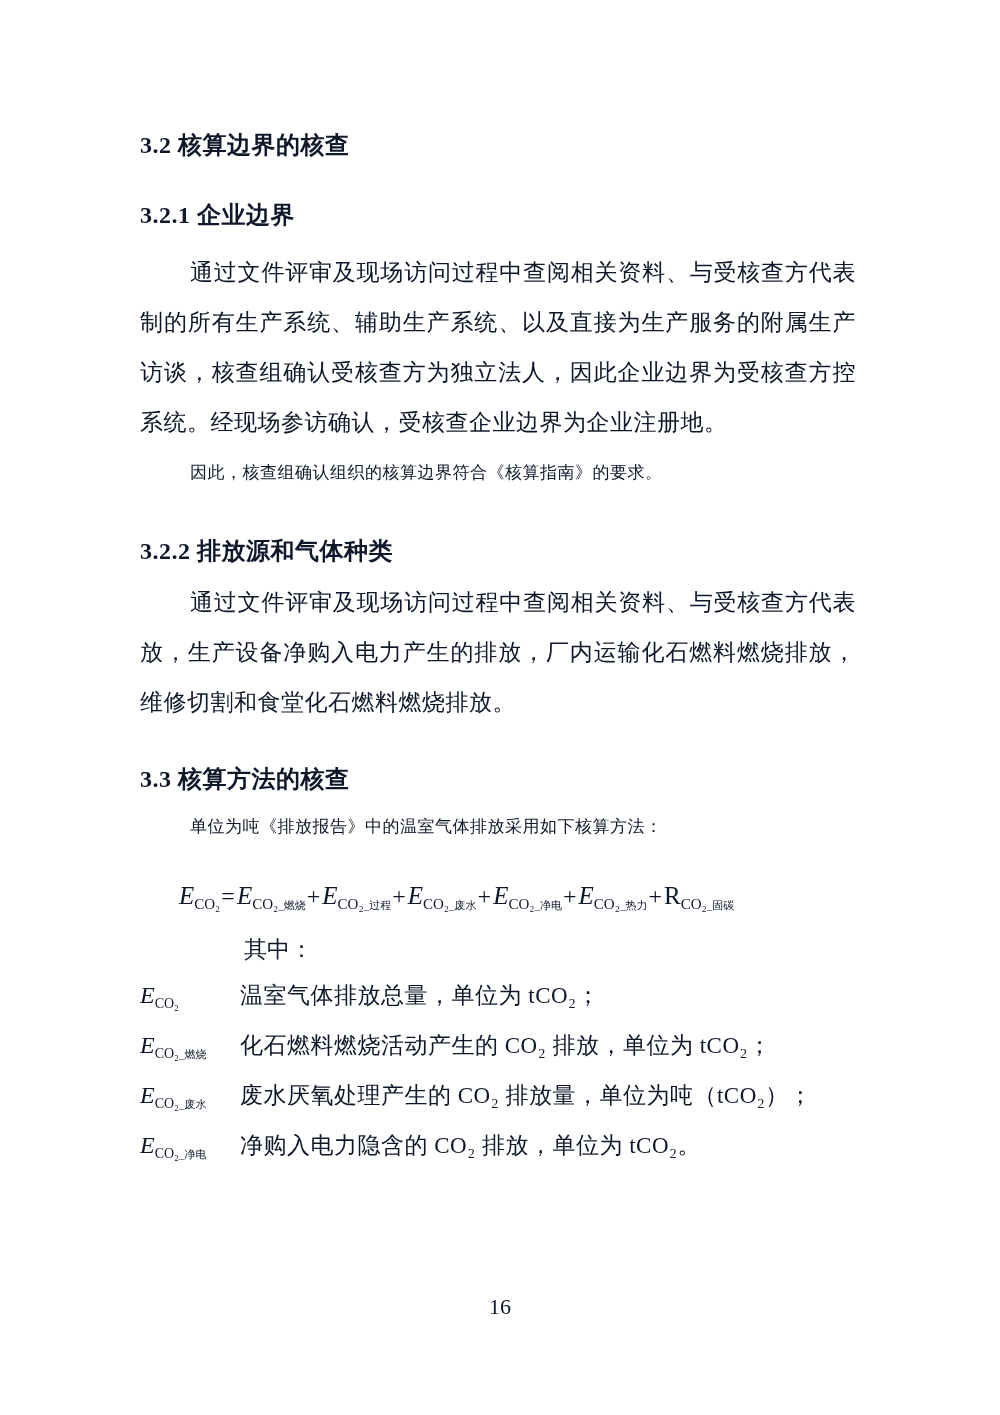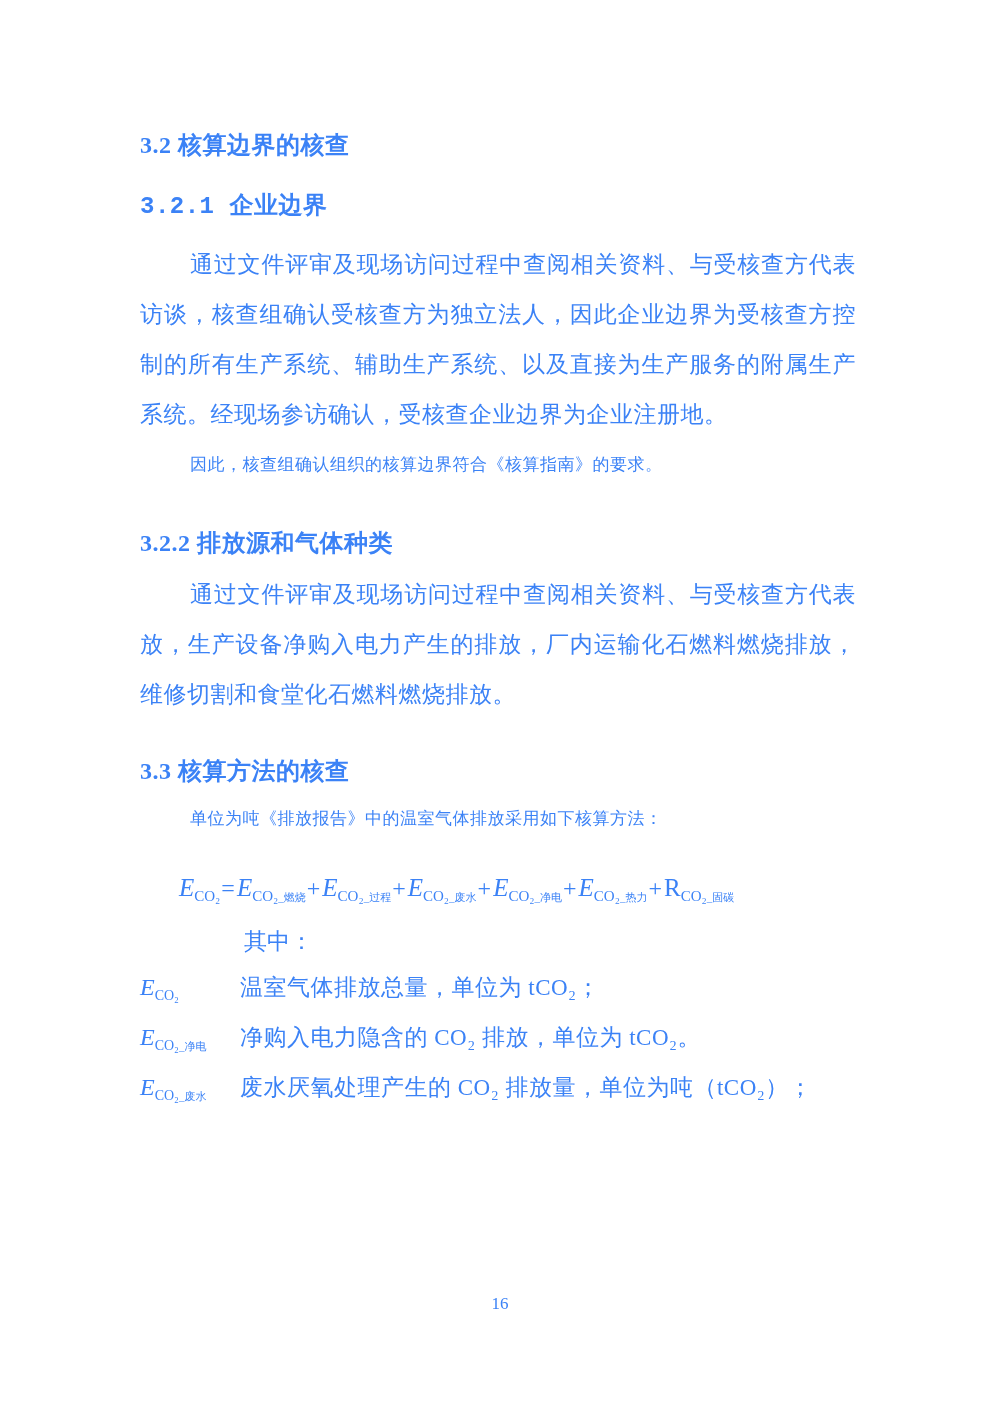--- a/index.html
+++ b/index.html
@@ -5,39 +5,39 @@
   html, body {
     margin: 0;
     padding: 0;
     background: #ffffff;
   }
   .page {
     position: relative;
     width: 1000px;
     height: 1415px;
     background: #ffffff;
-    color: #3b82f6;
+    color: #0f172a;
     font-family: "Liberation Serif", "DejaVu Serif", serif;
     overflow: hidden;
   }
   .content {
     position: absolute;
     left: 140px;
     top: 128px;
     width: 716px;
   }
   
   .heading {
     font-weight: bold;
     font-size: 24px;
     height: 34px;
     line-height: 34px;
     letter-spacing: 0.5px;
   }
-  .h321 { margin-top: 28px; font-family: Liberation Mono, monospace; }
+  .h321 { margin-top: 36px; }
   .h322 { margin-top: 36px; }
   .h33  { margin-top: 34px; }
   
   .para { margin: 0; }
   .p1 { margin-top: 16px; }
   .p3 { margin-top: 10px; }
   .pline {
     font-size: 23px;
     height: 50px;
     line-height: 50px;
@@ -96,37 +96,37 @@
   sub.def-sub { font-size: 14px; line-height: 0; vertical-align: -5px; }
   .def-t { font-size: 11px; }
   .def-desc { font-size: 23px; letter-spacing: 0.5px; }
   
   .page-num {
     position: absolute;
     left: 0;
     right: 0;
     top: 1294px;
     text-align: center;
-    font-size: 17px;
+    font-size: 22px;
   }
 </style>
 </head>
 <body>
 
 <div class="page">
   <div class="content">
 
     <div class="heading h32">3.2 核算边界的核查</div>
 
     <div class="heading h321">3.2.1 企业边界</div>
 
     <div class="para p1">
       <div class="pline first">通过文件评审及现场访问过程中查阅相关资料、与受核查方代表</div>
+      <div class="pline">制的所有生产系统、辅助生产系统、以及直接为生产服务的附属生产</div>
       <div class="pline">访谈，核查组确认受核查方为独立法人，因此企业边界为受核查方控</div>
-      <div class="pline">制的所有生产系统、辅助生产系统、以及直接为生产服务的附属生产</div>
       <div class="pline last">系统。经现场参访确认，受核查企业边界为企业注册地。</div>
     </div>
 
     <div class="single">因此，核查组确认组织的核算边界符合《核算指南》的要求。</div>
 
     <div class="heading h322">3.2.2 排放源和气体种类</div>
 
     <div class="para p3">
       <div class="pline first">通过文件评审及现场访问过程中查阅相关资料、与受核查方代表</div>
       <div class="pline">放，生产设备净购入电力产生的排放，厂内运输化石燃料燃烧排放，</div>
@@ -141,23 +141,26 @@
       <span class="f-term"><span class="f-op"></span><span class="f-var">E</span><sub class="f-sub"><span class="f-s">CO₂</span><span class="f-t"></span></sub></span><span class="f-term"><span class="f-op">=</span><span class="f-var">E</span><sub class="f-sub"><span class="f-s">CO₂</span><span class="f-t">_燃烧</span></sub></span><span class="f-term"><span class="f-op">+</span><span class="f-var">E</span><sub class="f-sub"><span class="f-s">CO₂</span><span class="f-t">_过程</span></sub></span><span class="f-term"><span class="f-op">+</span><span class="f-var">E</span><sub class="f-sub"><span class="f-s">CO₂</span><span class="f-t">_废水</span></sub></span><span class="f-term"><span class="f-op">+</span><span class="f-var">E</span><sub class="f-sub"><span class="f-s">CO₂</span><span class="f-t">_净电</span></sub></span><span class="f-term"><span class="f-op">+</span><span class="f-var">E</span><sub class="f-sub"><span class="f-s">CO₂</span><span class="f-t">_热力</span></sub></span><span class="f-term"><span class="f-op">+</span><span class="f-var">R</span><sub class="f-sub"><span class="f-s">CO₂</span><span class="f-t">_固碳</span></sub></span>
     </div>
 
     <div class="where">其中：</div>
 
     <div class="defs">
       <div class="def-row">
         <span class="def-term"><span class="def-var">E</span><sub class="def-sub"><span>CO₂</span><span class="def-t"></span></sub></span><span class="def-desc">温室气体排放总量，单位为 tCO₂；</span>
       </div>
       <div class="def-row">
-        <span class="def-term"><span class="def-var">E</span><sub class="def-sub"><span>CO₂</span><span class="def-t">_净电</span></sub></span><span class="def-desc">净购入电力隐含的 CO₂ 排放，单位为 tCO₂。</span>
+        <span class="def-term"><span class="def-var">E</span><sub class="def-sub"><span>CO₂</span><span class="def-t">_燃烧</span></sub></span><span class="def-desc">化石燃料燃烧活动产生的 CO₂ 排放，单位为 tCO₂；</span>
       </div>
       <div class="def-row">
         <span class="def-term"><span class="def-var">E</span><sub class="def-sub"><span>CO₂</span><span class="def-t">_废水</span></sub></span><span class="def-desc">废水厌氧处理产生的 CO₂ 排放量，单位为吨（tCO₂）；</span>
+      </div>
+      <div class="def-row">
+        <span class="def-term"><span class="def-var">E</span><sub class="def-sub"><span>CO₂</span><span class="def-t">_净电</span></sub></span><span class="def-desc">净购入电力隐含的 CO₂ 排放，单位为 tCO₂。</span>
       </div>
     </div>
 
   </div>
 
   <div class="page-num">16</div>
 </div>
 
 </body></html>

